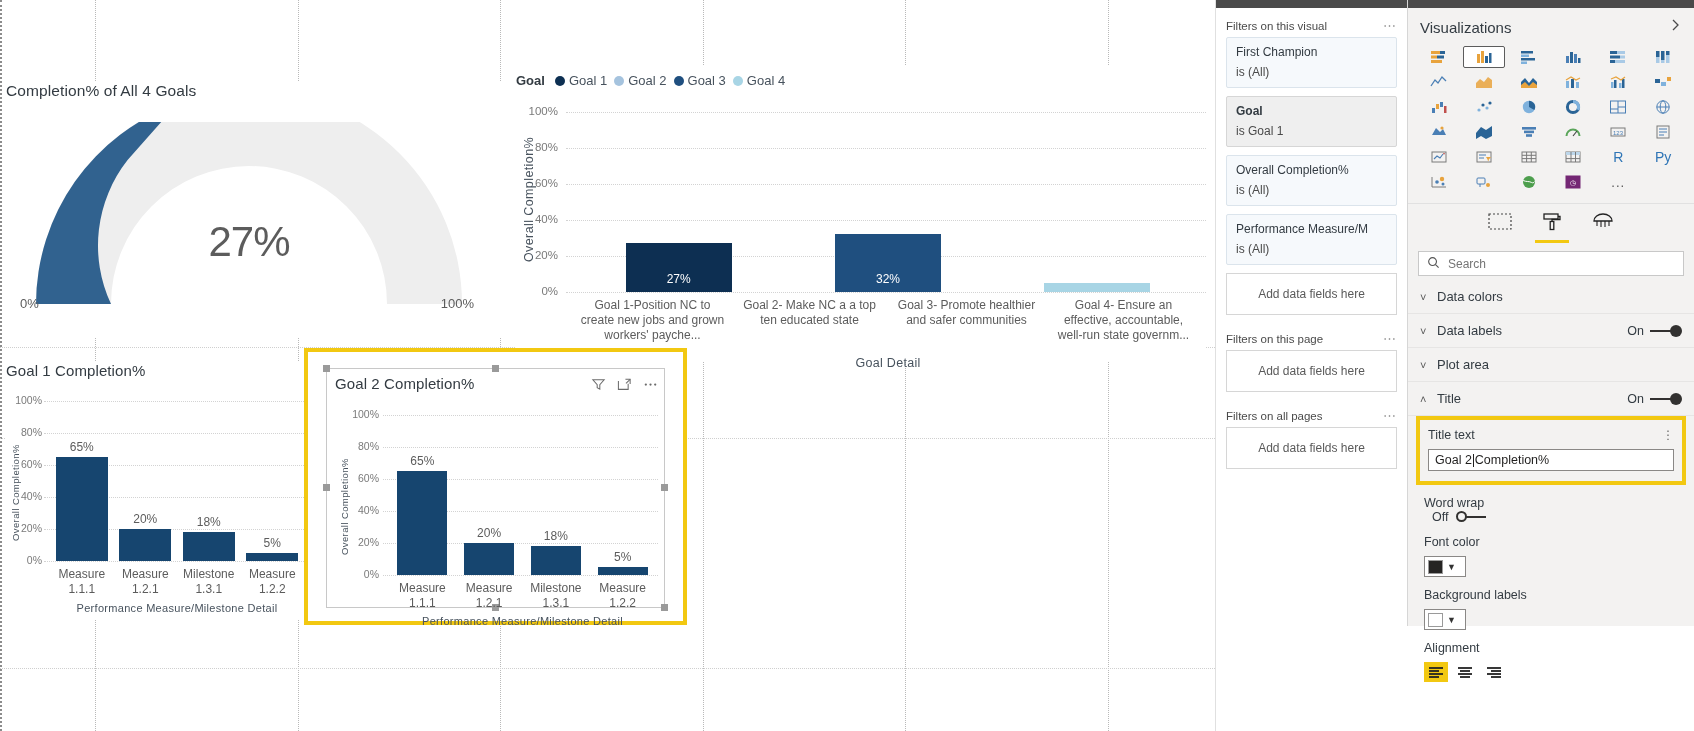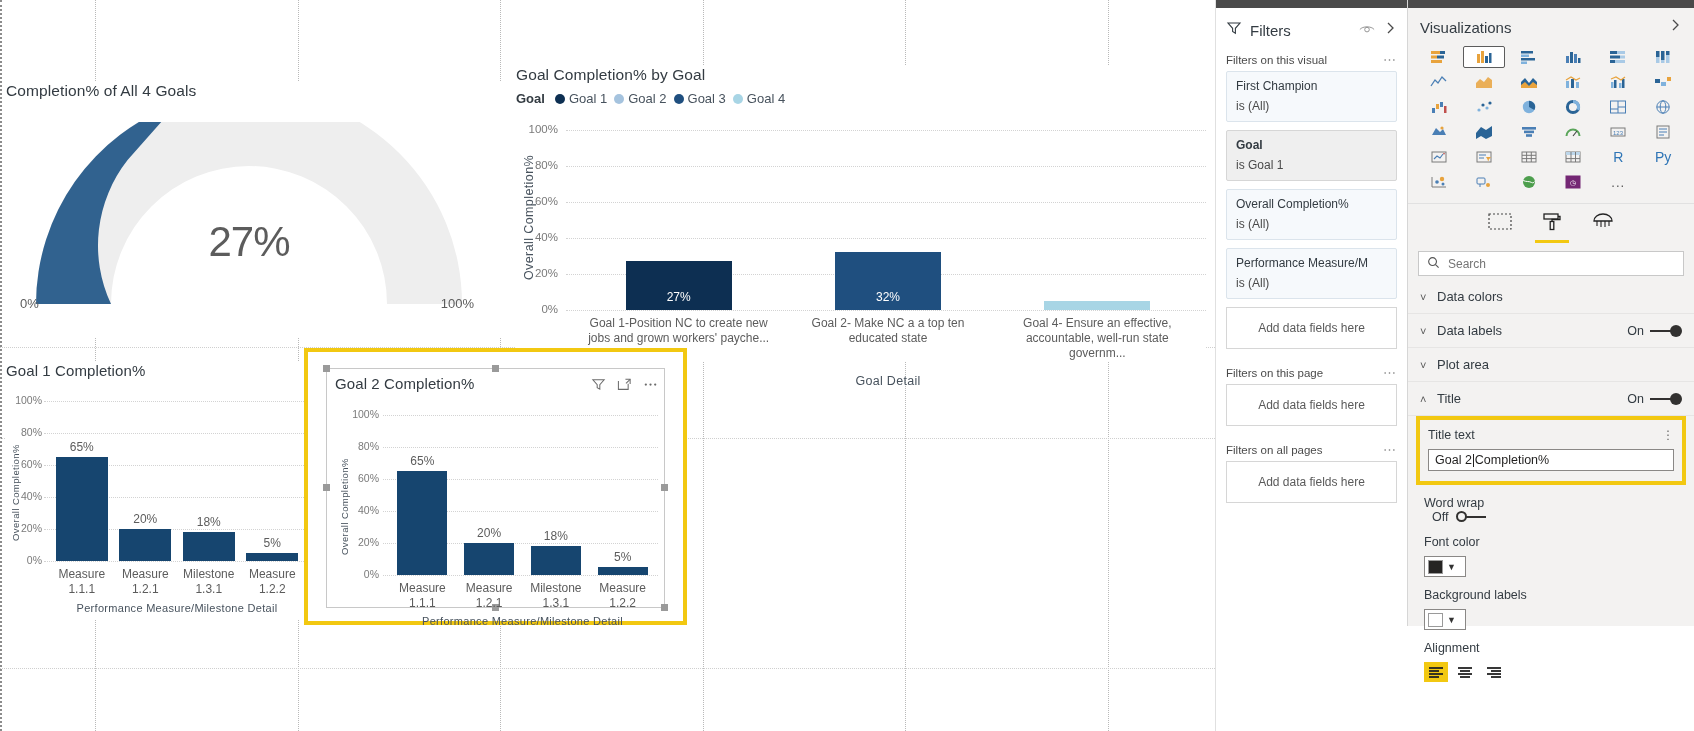--- a/index.html
+++ b/index.html
@@ -236,21 +236,20 @@
 
         <path d="M 22 182 A 213 213 0 0 1 163.3 -18.2 L 113.6 38.1 A 138 138 0 0 0 97 182 Z" fill="#31628f" transform="translate(0,0)"></path>
       </svg>
       <div class="gauge-value">27%</div>
       <div class="gauge-min">0%</div>
       <div class="gauge-max">100%</div>
     </div>
   </div>
 
   <div class="visual" id="goalbygoal-visual">
-    <div class="visual-title">Goal Completion% by Goal</div>
 
     <div class="legend-row">
       <span class="legend-title">Goal</span>
       <span class="legend-item">
         <span class="legend-dot" style="background:#0d2f52"></span>
         <span>Goal 1</span>
       </span>
       <span class="legend-item">
         <span class="legend-dot" style="background:#a5c3de"></span>
         <span>Goal 2</span>
@@ -294,20 +293,21 @@
           </div>
         </div>
         <div class="bar-col" style="flex:1">
           <div class="bar" style="height:9px; background:#a8d5e5; width:106px"></div>
         </div>
       </div>
 
       <div class="cat-labels" style="left:58px; right:4px; top:204px;">
         <div class="cat-label" style="flex:1">Goal 1-Position NC to create new jobs and grown workers' payche...</div>
         <div class="cat-label" style="flex:1">Goal 2- Make NC a a top ten educated state</div>
+        <div class="cat-label" style="flex:1">Goal 3- Promote healthier and safer communities</div>
         <div class="cat-label" style="flex:1">Goal 4- Ensure an effective, accountable, well-run state governm...</div>
       </div>
 
       <div class="xaxis-title" style="left:58px; right:4px; top:262px;">Goal Detail</div>
     </div>
   </div>
 
   <div class="visual" id="goal1-visual">
     <div class="visual-title" style="font-size:15px">Goal 1 Completion%</div>
     <div class="plot" style="height:230px">
@@ -468,41 +468,20 @@
 
         <div class="xaxis-title" style="left:62px; right:8px; top:214px; font-size:11px;">Performance Measure/Milestone Detail</div>
       </div>
     </div>
   </div>
 </div>
 
 <div id="filters-pane">
   <div class="pane-topbar"></div>
 
-  <div class="filters-head">
-    <span>
-      <svg width="16" height="16" viewBox="0 0 16 16">
-            <path d="M2 3h12l-4.6 5.3V13.2L6.6 11.5V8.3z" fill="none" stroke="#333b42" stroke-width="1.1"></path>
-          </svg>
-    </span>
-    <span class="filters-title">Filters</span>
-    <span class="filters-head-actions">
-      <span>
-        <svg width="16" height="11" viewBox="0 0 18 11">
-              <path d="M1 5.5C4 1.5 14 1.5 17 5.5" fill="none" stroke="#8a8a8a" stroke-width="1"></path>
-              <circle cx="9" cy="5.6" r="2.6" fill="none" stroke="#8a8a8a" stroke-width="1"></circle>
-            </svg>
-      </span>
-      <span>
-        <svg width="12" height="14" viewBox="0 0 12 14">
-              <path d="M3 2l5 5-5 5" fill="none" stroke="#4a4a4a" stroke-width="1.3"></path>
-            </svg>
-      </span>
-    </span>
-  </div>
 
   <div class="filters-section-label">
     <span>Filters on this visual</span>
     <span class="section-dots">⋯</span>
   </div>
   <div class="filter-card">
     <div class="filter-field">First Champion</div>
     <div class="filter-value">is (All)</div>
   </div>
   <div class="filter-card active">

